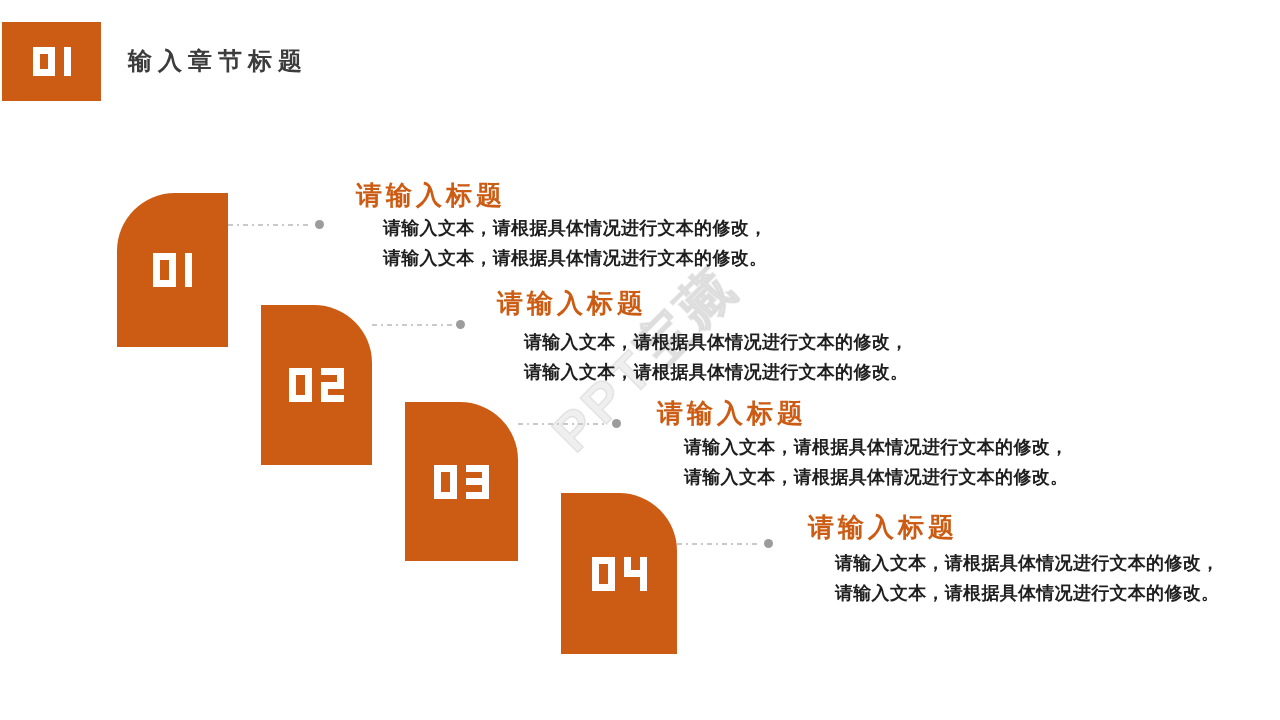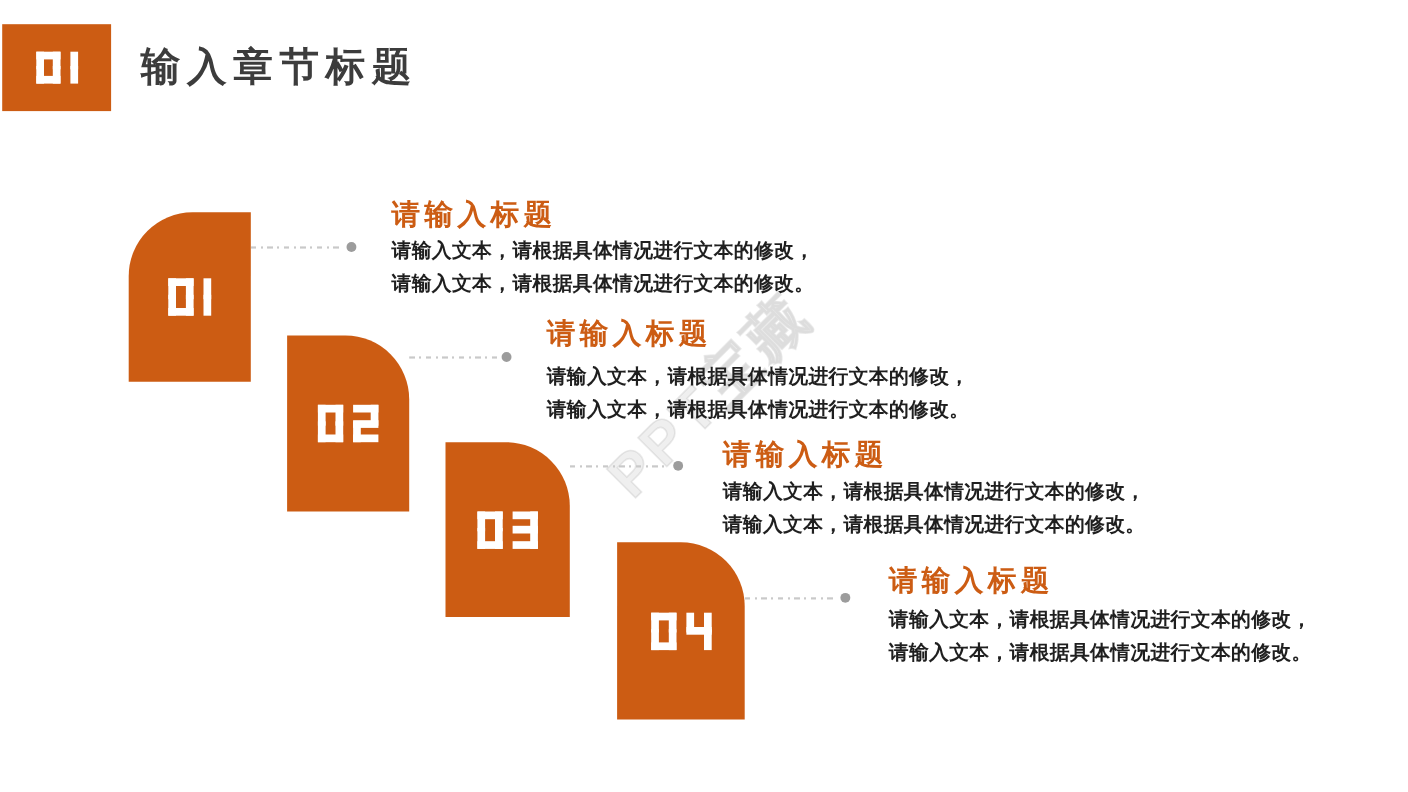--- a/index.html
+++ b/index.html
@@ -12,21 +12,21 @@
   }
 
   
   .badge{
     position:absolute;left:2px;top:22px;width:99px;height:79px;
     background:var(--accent,#cc5c13);
     display:flex;align-items:center;justify-content:center;
   }
   .chapter-title{
     position:absolute;left:128px;top:44px;margin:0;
-    font-size:36px;line-height:34px;font-weight:bold;
+    font-size:24px;line-height:34px;font-weight:bold;
     letter-spacing:6px;color:var(--chapter-text,#3c3c3c);
   }
 
   
   .lcd{display:flex;}
   .lcd-step{--dw:23px;--dh:34px;--dt:7px;gap:9px;}
   .lcd-badge{--dw:22px;--dh:29px;--dt:7px;gap:9px;}
   .lcd-digit{position:relative;width:var(--dw);height:var(--dh);}
   .lcd-digit.narrow{width:var(--dt);}
   .seg{position:absolute;background:var(--number-text,#ffffff);display:block;}
@@ -57,21 +57,21 @@
     position:absolute;width:9px;height:9px;border-radius:50%;
     background:var(--connector-dot,#9c9c9c);
   }
 
   
   .step-title{
     position:absolute;margin:0;
     font-size:26px;line-height:23px;font-weight:bold;
     letter-spacing:4px;color:var(--accent,#cc5c13);
   }
-  .step-body{position:absolute;}
+  .step-body{position:absolute;margin-left:27px;}
   .step-body p{
     margin:0;font-size:18px;line-height:30px;font-weight:bold;
     letter-spacing:0.3px;color:var(--body-text,#1f1f1f);
   }
 
   
   .watermark{
     position:absolute;left:545px;top:270px;width:200px;height:180px;
     display:flex;align-items:center;justify-content:center;
     transform:rotate(-45deg);

